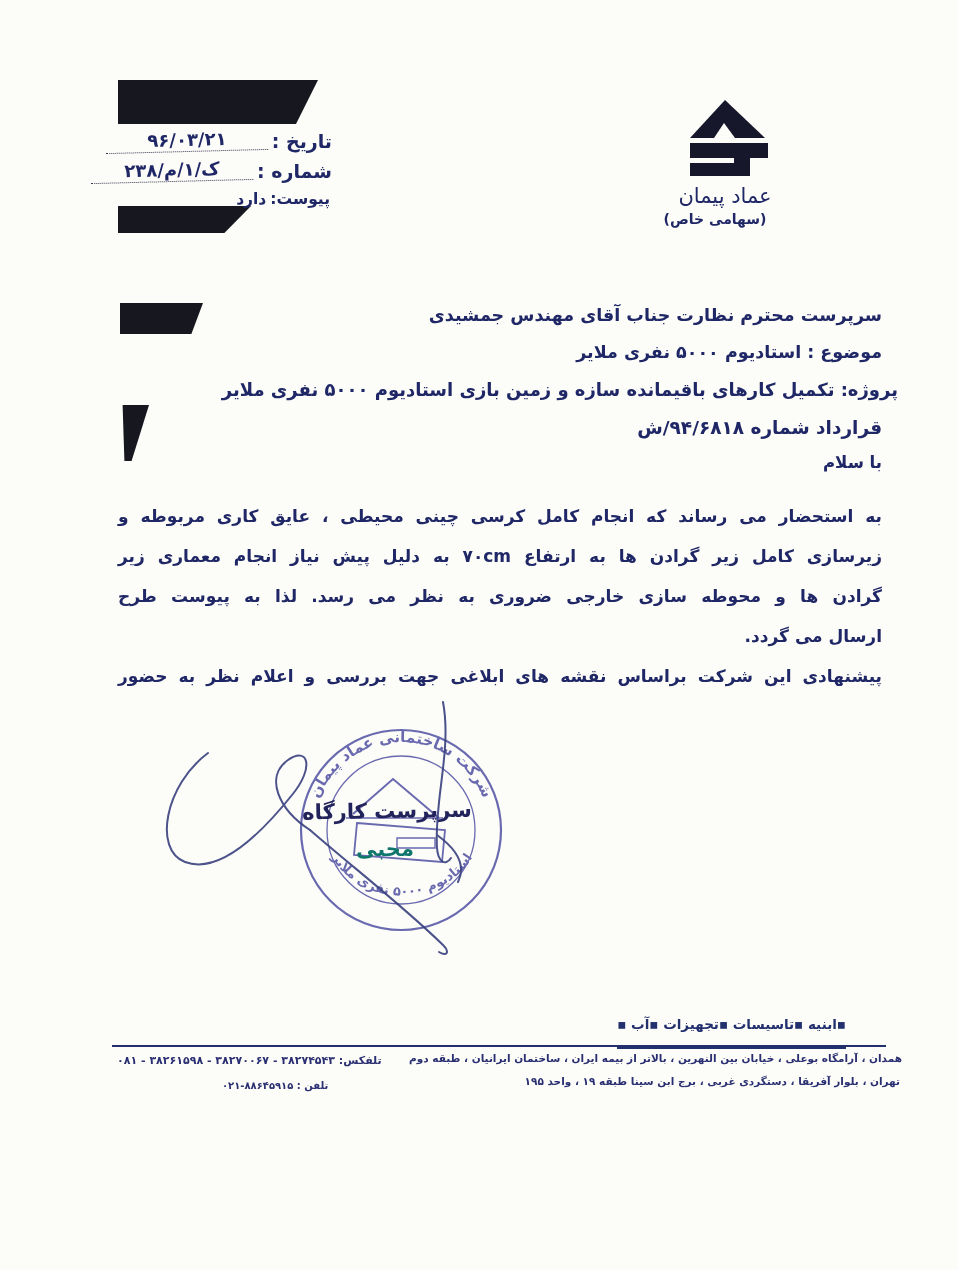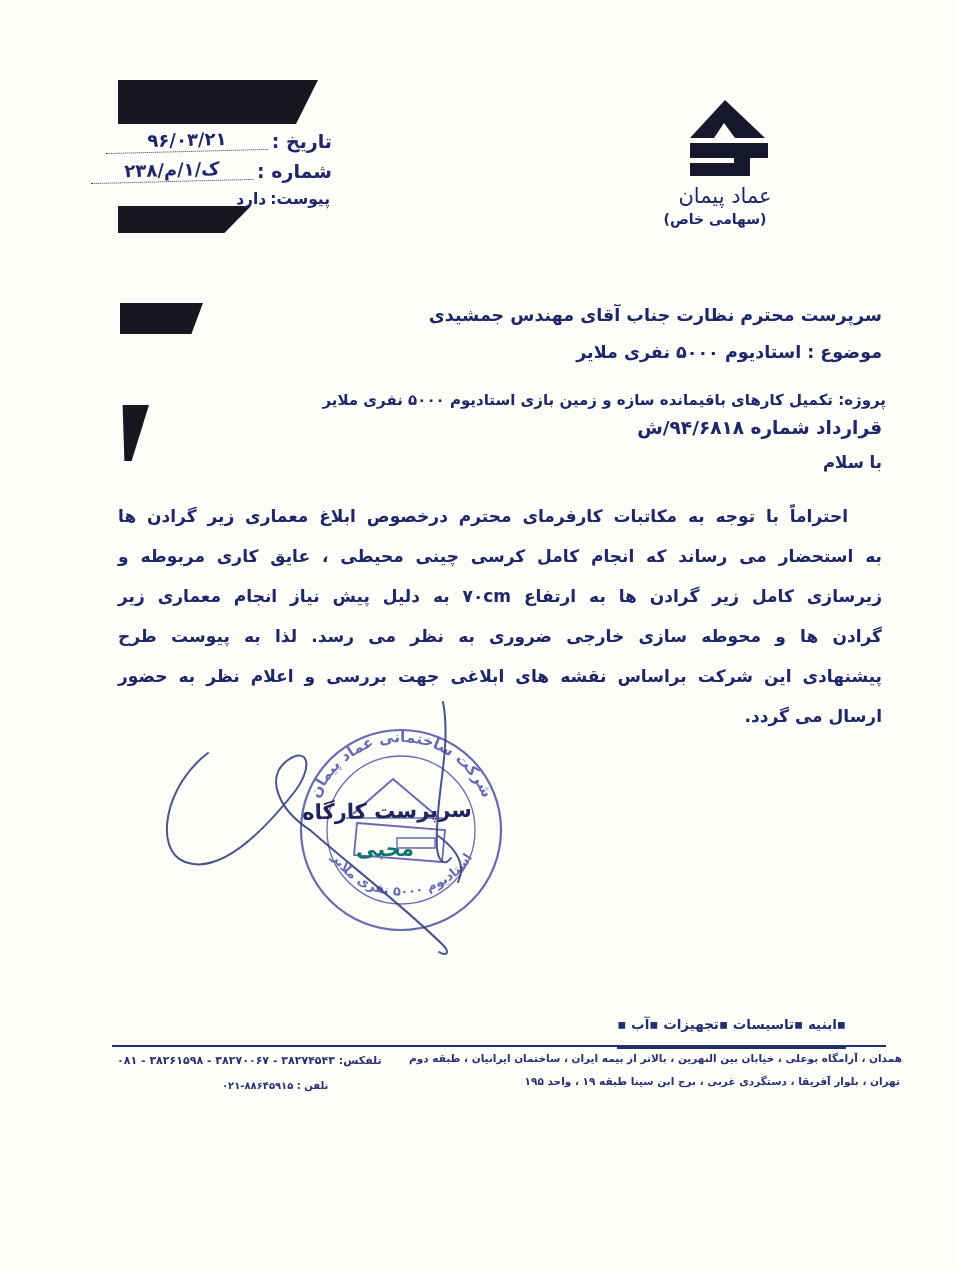--- a/index.html
+++ b/index.html
@@ -33,21 +33,21 @@
 
   
   .logo-box{left:676px;top:92px;width:112px;height:92px;}
   .company-name{left:655px;top:184px;width:140px;text-align:center;font-size:21px;font-weight:normal;}
   .company-type{left:660px;top:211px;width:110px;text-align:center;font-size:14px;font-weight:bold;}
 
   
   .line-rtl{position:absolute;direction:rtl;white-space:nowrap;font-weight:bold;}
   .recipient{right:76px;top:305px;font-size:17.5px;}
   .subject{right:76px;top:342px;font-size:17.5px;margin-left:48px;}
-  .project{right:72px;top:379px;font-size:15px;margin-top:12px;}
+  .project{right:60px;top:379px;font-size:18px;}
   .contract{right:76px;top:417px;font-size:18.5px;}
   .salutation{right:76px;top:453px;font-size:16.5px;}
 
   
   .body-block{left:118px;top:496px;width:764px;}
   .body-line{
     direction:rtl;height:40px;line-height:40px;font-size:17px;font-weight:bold;
     text-align:justify;text-align-last:justify;white-space:nowrap;
   }
   .body-line.first{padding-right:34px;}
@@ -106,26 +106,25 @@
   <div class="abs company-name rtl">عماد پیمان</div>
   <div class="abs company-type rtl">(سهامی خاص)</div>
 
   <div class="line-rtl recipient">سرپرست محترم نظارت جناب آقای مهندس جمشیدی</div>
   <div class="line-rtl subject">موضوع : استادیوم ۵۰۰۰ نفری ملایر</div>
   <div class="line-rtl project">پروژه: تکمیل کارهای باقیمانده سازه و زمین بازی استادیوم ۵۰۰۰ نفری ملایر</div>
   <div class="line-rtl contract">قرارداد شماره ۹۴/۶۸۱۸/ش</div>
   <div class="line-rtl salutation">با سلام</div>
 
   <div class="abs body-block">
-    <div class="body-line first">احتراماً با توجه به مکاتبات کارفرمای محترم درخصوص ابلاغ معماری زیر گرادن ها</div>
     <div class="body-line">به استحضار می رساند که انجام کامل کرسی چینی محیطی ، عایق کاری مربوطه و</div>
     <div class="body-line">زیرسازی کامل زیر گرادن ها به ارتفاع ۷۰cm به دلیل پیش نیاز انجام معماری زیر</div>
     <div class="body-line">گرادن ها و محوطه سازی خارجی ضروری به نظر می رسد. لذا به پیوست طرح</div>
+    <div class="body-line last">ارسال می گردد.</div>
     <div class="body-line">پیشنهادی این شرکت براساس نقشه های ابلاغی جهت بررسی و اعلام نظر به حضور</div>
-    <div class="body-line last">ارسال می گردد.</div>
   </div>
 
   <div class="abs stamp-svg">
     <svg width="216" height="216" viewBox="0 0 216 216">
       <g stroke="#4a4aa0" fill="none">
         <circle cx="108" cy="108" r="100" stroke-width="2.2"></circle>
         <circle cx="108" cy="108" r="74" stroke-width="1.3"></circle>
 
         <path d="M 60 92 L 100 57 L 146 96" stroke-width="2"></path>
         <path d="M 53 96 H 150" stroke-width="1.6"></path>

